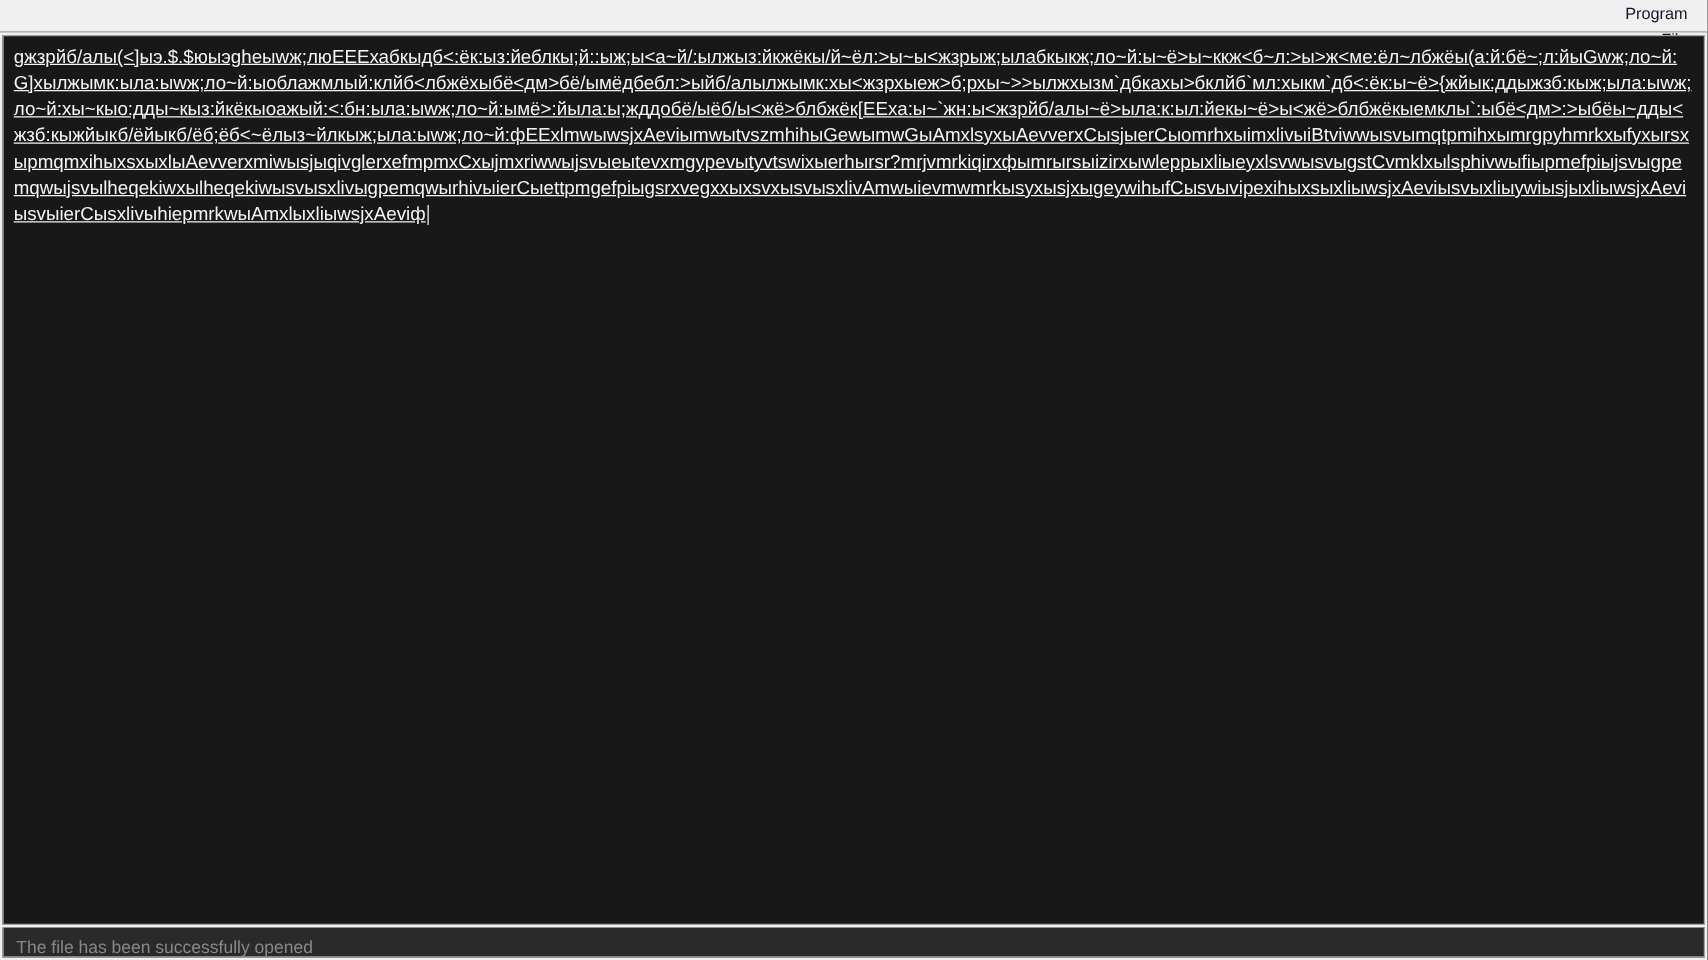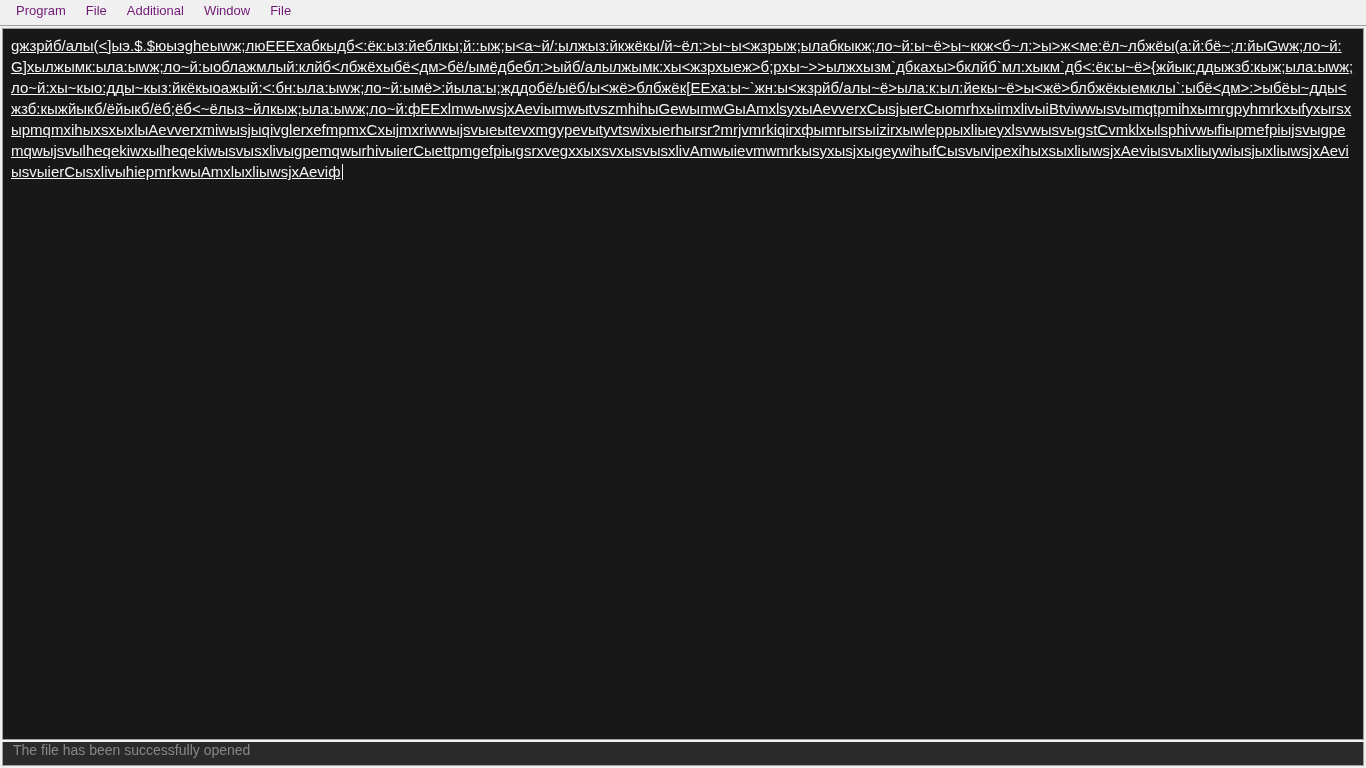--- a/index.html
+++ b/index.html
@@ -14,24 +14,25 @@
       height: 768px;
       overflow: hidden;
       display: flex;
       flex-direction: column;
     }
     .menubar {
       background: #f0f0f0;
       border-bottom: 1px solid #a0a0a0;
       height: 26px;
       display: flex;
-      align-items: flex-start;
+      align-items: flex-end;
       padding: 0 6px;
       font-size: 13px;
-      color: #701a75;
+      color: #0f172a;
+      flex-direction: column;
     }
     .menubar-item {
       padding: 3px 10px;
       cursor: pointer;
     }
     .editor-area {
       flex: 1;
       background: #181818;
       border: 1px solid #a0a0a0;
       margin: 2px;
@@ -55,21 +56,21 @@
       background: #f5f5f5;
       vertical-align: text-bottom;
       margin-left: 1px;
     }
     .statusbar {
       height: 24px;
       background: #2a2a2a;
       color: #888;
       font-size: 14px;
       display: flex;
-      align-items: flex-start;
+      align-items: flex-end;
       padding: 0 10px;
       margin: 0 2px 2px 2px;
       border: 1px solid #a0a0a0;
       border-top: none;
     }
   </style>
 </head>
 <body>
 
 <div class="menubar">

